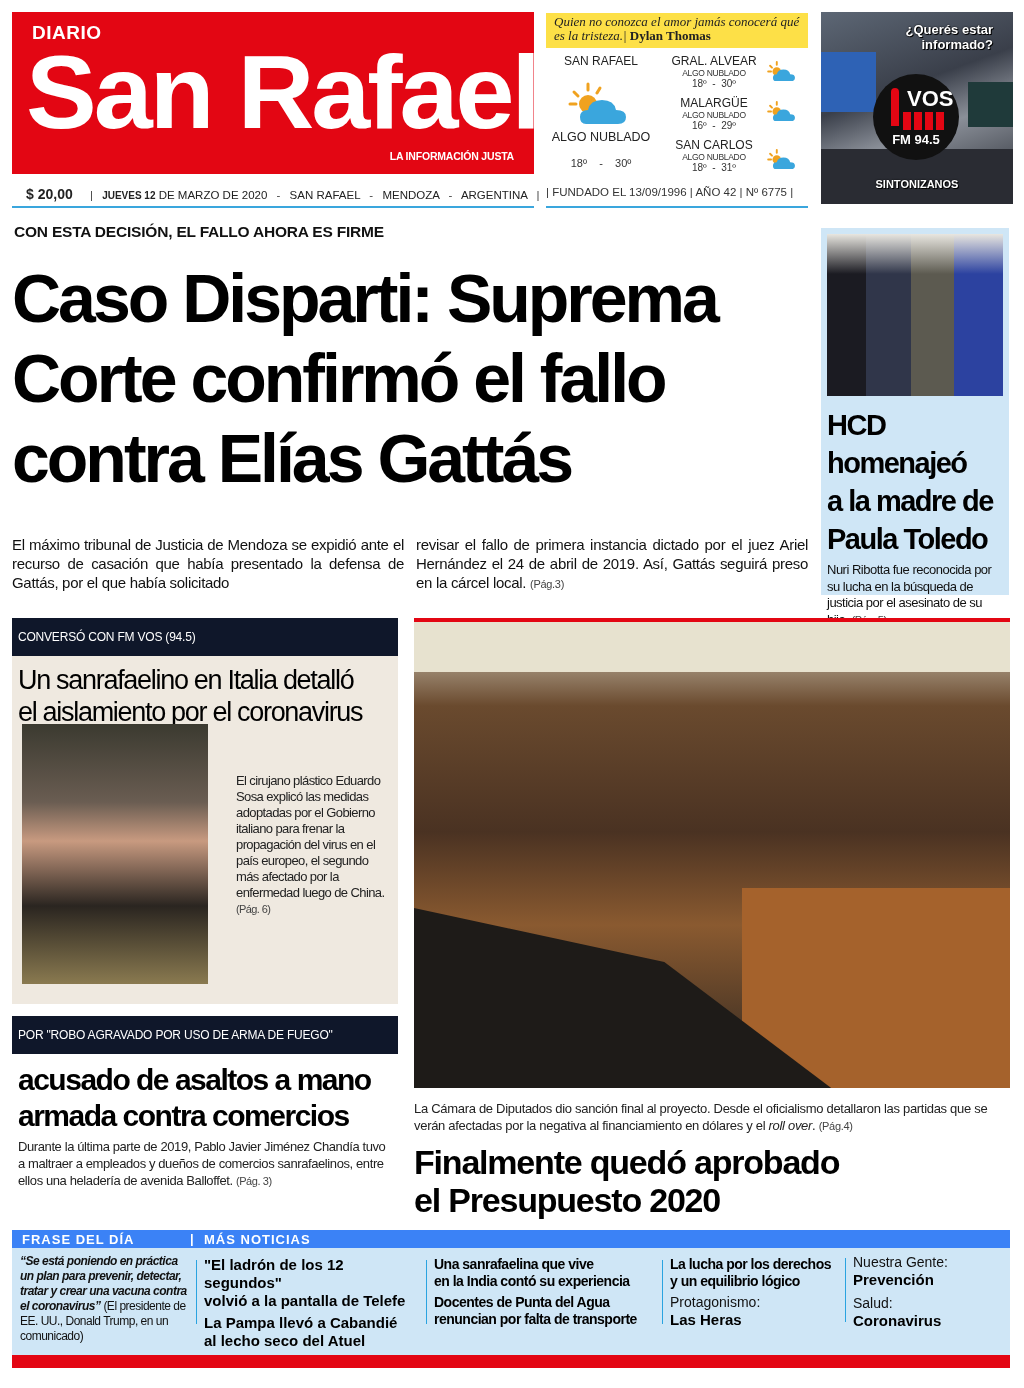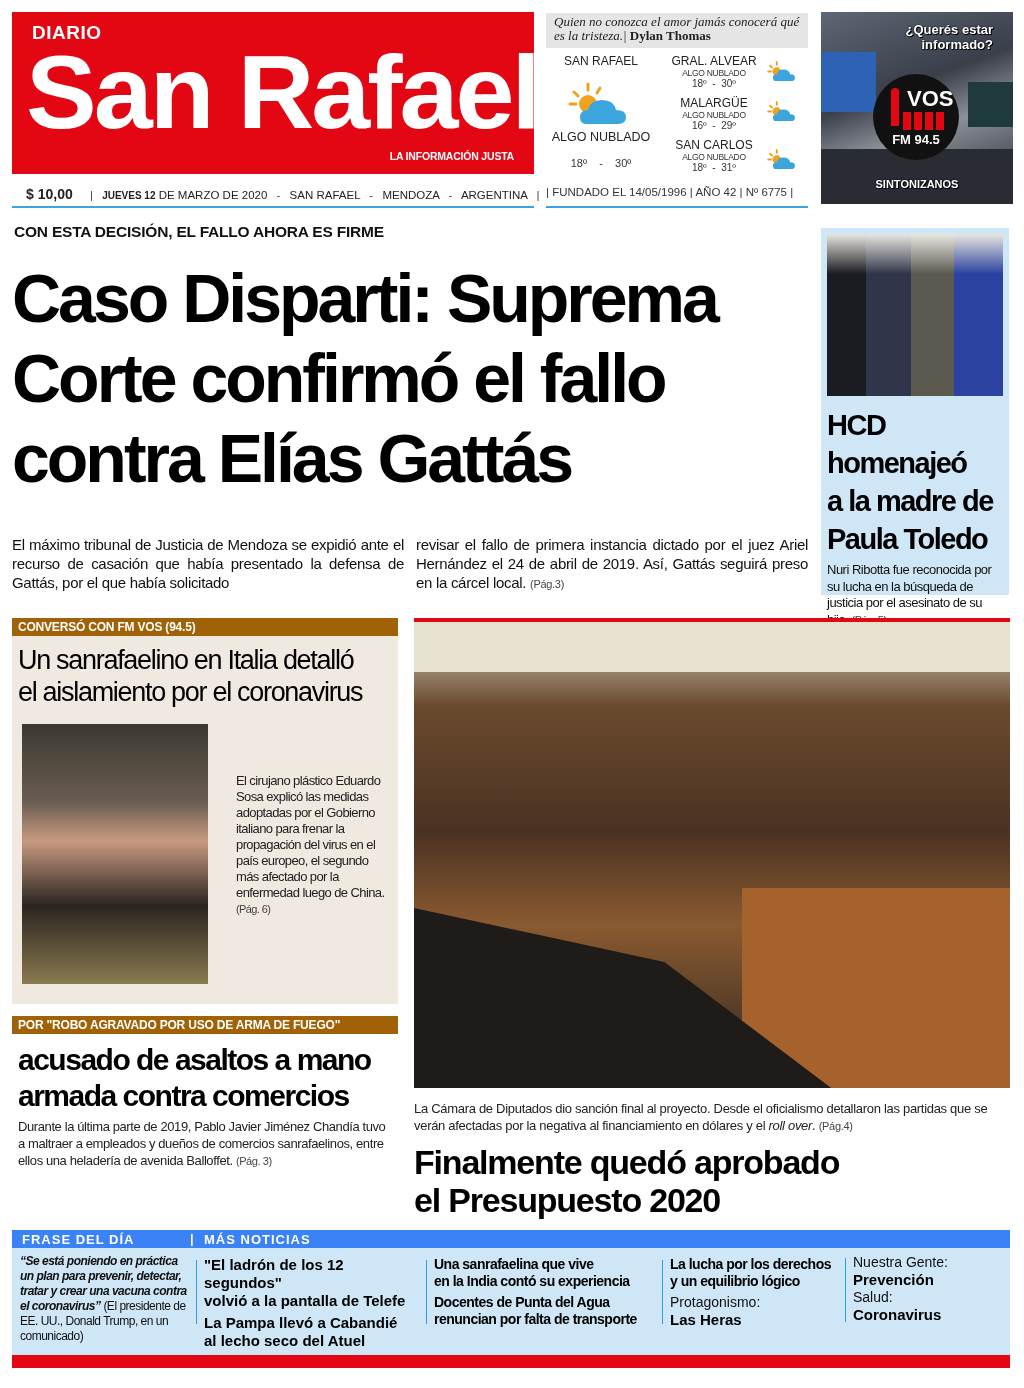--- a/index.html
+++ b/index.html
@@ -11,21 +11,21 @@
   #masthead .diario { position: absolute; left: 20px; top: 10px; color: #fff; font-weight: 700; font-size: 19px; letter-spacing: 0.5px; }
   #masthead .name { position: absolute; left: 14px; top: 28px; color: #fff; font-weight: 900; font-size: 104px; letter-spacing: -3px; line-height: 1; transform: scaleX(1.02); transform-origin: left; font-family: "Liberation Sans", sans-serif; font-weight: bold; }
   #masthead .tag { position: absolute; right: 20px; bottom: 12px; color: #fff; font-weight: 700; font-size: 10.5px; letter-spacing: -0.2px; }
 
   .dateline { left: 26px; top: 186px; font-size: 11.5px; color: #222; white-space: nowrap; }
   .dateline b.price { font-size: 14px; font-weight: 700; margin-right: 8px; }
   .dateline .sep { margin: 0 6px; color: #444; }
   .rule-blue { height: 2px; background: #3aa6dd; }
 
   
-  #quote { left: 546px; top: 13px; width: 262px; height: 35px; background: #e5e5e5; padding: 2px 8px; font-family: "Liberation Serif", serif; font-style: italic; font-size: 13px; line-height: 14px; color: #222; }
+  #quote { left: 546px; top: 13px; width: 262px; height: 35px; background: #fde047; padding: 2px 8px; font-family: "Liberation Serif", serif; font-style: italic; font-size: 13px; line-height: 14px; color: #222; }
   #quote b { font-style: normal; font-weight: 700; }
   .wx-label { font-size: 12px; color: #222; }
   .wx-small { font-size: 8.5px; color: #333; letter-spacing: -0.3px; }
   .wx-temp { font-size: 10px; color: #333; }
   .fund { left: 546px; top: 186px; font-size: 11.5px; color: #333; white-space: nowrap; }
 
   
   #radio-ad { left: 821px; top: 12px; width: 192px; height: 192px; background: linear-gradient(160deg, #5d6775 0%, #3a3f4a 40%, #8a8f98 60%, #22262e 100%); overflow: hidden; }
   #radio-ad .q { position: absolute; top: 10px; width: 100%; text-align: right; padding-right: 10px; color: #fff; font-weight: 700; font-size: 13px; line-height: 15px; text-shadow: 0 0 2px #000, 1px 1px 0 #000; }
   #radio-ad .logo { position: absolute; left: 52px; top: 62px; width: 86px; height: 86px; border-radius: 50%; background: #111; }
@@ -45,21 +45,21 @@
   .pag { font-size: 11px; color: #444; }
 
   
   #hcd { left: 821px; top: 228px; width: 188px; height: 367px; background: #cfe6f6; padding: 6px 6px; }
   #hcd .photo { width: 176px; height: 162px; background: linear-gradient(90deg, #1b1b22 0 22%, #30364a 22% 48%, #5c5a50 48% 72%, #2c42a0 72% 100%); position: relative; }
   #hcd .photo::after { content: ""; position: absolute; left: 0; right: 0; top: 0; height: 40px; background: linear-gradient(180deg, #e8e6e0, rgba(232,230,224,0)); }
   #hcd h2 { font-size: 29px; line-height: 38px; font-weight: 700; letter-spacing: -1.5px; margin-top: 10px; color: #000; }
   #hcd p { font-size: 13px; line-height: 16.5px; letter-spacing: -0.5px; margin-top: 4px; color: #111; }
 
   
-  .blue-bar { background: #a16207; color: #fff; font-weight: 700; font-size: 12px; padding: 2px 6px; letter-spacing: -0.2px; }
+  .blue-bar { background: #0f172a; color: #fff; font-weight: 400; font-size: 12px; padding: 12px 6px; letter-spacing: -0.2px; }
   #italia { left: 12px; top: 618px; width: 386px; height: 386px; background: #efe9e0; }
   #italia h2 { font-size: 27px; line-height: 32px; font-weight: 400; letter-spacing: -1.3px; padding: 8px 6px 0 6px; color: #000; }
   #italia .photo { position: absolute; left: 10px; top: 106px; width: 186px; height: 260px; background: linear-gradient(180deg, #3b3a30 0%, #6a5d52 30%, #c89a80 45%, #2a2520 70%, #8a7a50 100%); }
   #italia p { position: absolute; left: 224px; top: 155px; width: 150px; font-size: 13px; line-height: 16px; letter-spacing: -0.6px; color: #222; }
 
   #chuky { left: 12px; top: 1016px; width: 386px; }
   #chuky h2 { font-size: 30px; line-height: 36px; font-weight: 700; letter-spacing: -1.5px; padding: 8px 6px 0 6px; color: #000; }
   #chuky p { font-size: 13px; line-height: 17px; letter-spacing: -0.4px; padding: 4px 6px 0 6px; color: #222; }
 
   #camara { left: 414px; top: 618px; width: 596px; height: 470px; border-top: 4px solid #e30613; background: linear-gradient(180deg, #d8d3c3 0%, #6a4a2e 18%, #4a3222 45%, #8a5a30 65%, #2a2420 100%); overflow: hidden; }
@@ -85,21 +85,21 @@
 </head>
 <body>
 
 <div id="masthead" class="abs">
   <span class="diario">DIARIO</span>
   <span class="name">San Rafael</span>
   <span class="tag">LA INFORMACIÓN JUSTA</span>
 </div>
 
 <div class="abs dateline">
-  <b class="price">$ 10,00</b>
+  <b class="price">$ 20,00</b>
   <span class="sep">|</span>
   <b style="font-size:10px">JUEVES 12</b>
   <span>DE MARZO DE 2020</span>
   <span class="sep">-</span>
   <span>SAN RAFAEL</span>
   <span class="sep">-</span>
   <span>MENDOZA</span>
   <span class="sep">-</span>
   <span>ARGENTINA</span>
   <span class="sep">|</span>
@@ -170,21 +170,21 @@
         <line x1="8" y1="12" x2="12" y2="16"></line>
         <line x1="4" y1="24" x2="10" y2="24"></line>
       </g>
       <circle cx="22" cy="24" r="9" fill="#f0a21f"></circle>
       <path d="M20 44 Q14 44 14 37 Q14 30 22 30 Q24 20 36 20 Q48 20 50 30 Q60 30 60 37 Q60 44 52 44 Z" fill="#3aa6dd"></path>
     </svg>
 </div>
 
 <div class="abs fund">
   <span>| </span>
-  <span>FUNDADO EL 14/05/1996</span>
+  <span>FUNDADO EL 13/09/1996</span>
   <span> | </span>
   <span>AÑO 42</span>
   <span> | </span>
   <span>Nº 6775</span>
   <span> |</span>
 </div>
 <div class="abs rule-blue" style="left:546px; top:206px; width:262px;"></div>
 
 <div id="radio-ad" class="abs">
   <div class="screen1"></div>
@@ -314,20 +314,20 @@
         <div class="bn">Protagonismo:</div>
         <div class="bt2">Las Heras</div>
       </div>
     </div>
     <div class="bcol" style="left:841px; width:150px; top:6px;">
       <div class="vline"></div>
       <div>
         <div class="bn">Nuestra Gente:</div>
         <div class="bt2">Prevención</div>
       </div>
-      <div style="margin-top:0;">
+      <div style="margin-top:6px;">
         <div class="bn">Salud:</div>
         <div class="bt2">Coronavirus</div>
       </div>
     </div>
   </div>
   <div class="redbar"></div>
 </div>
 
 </body></html>

